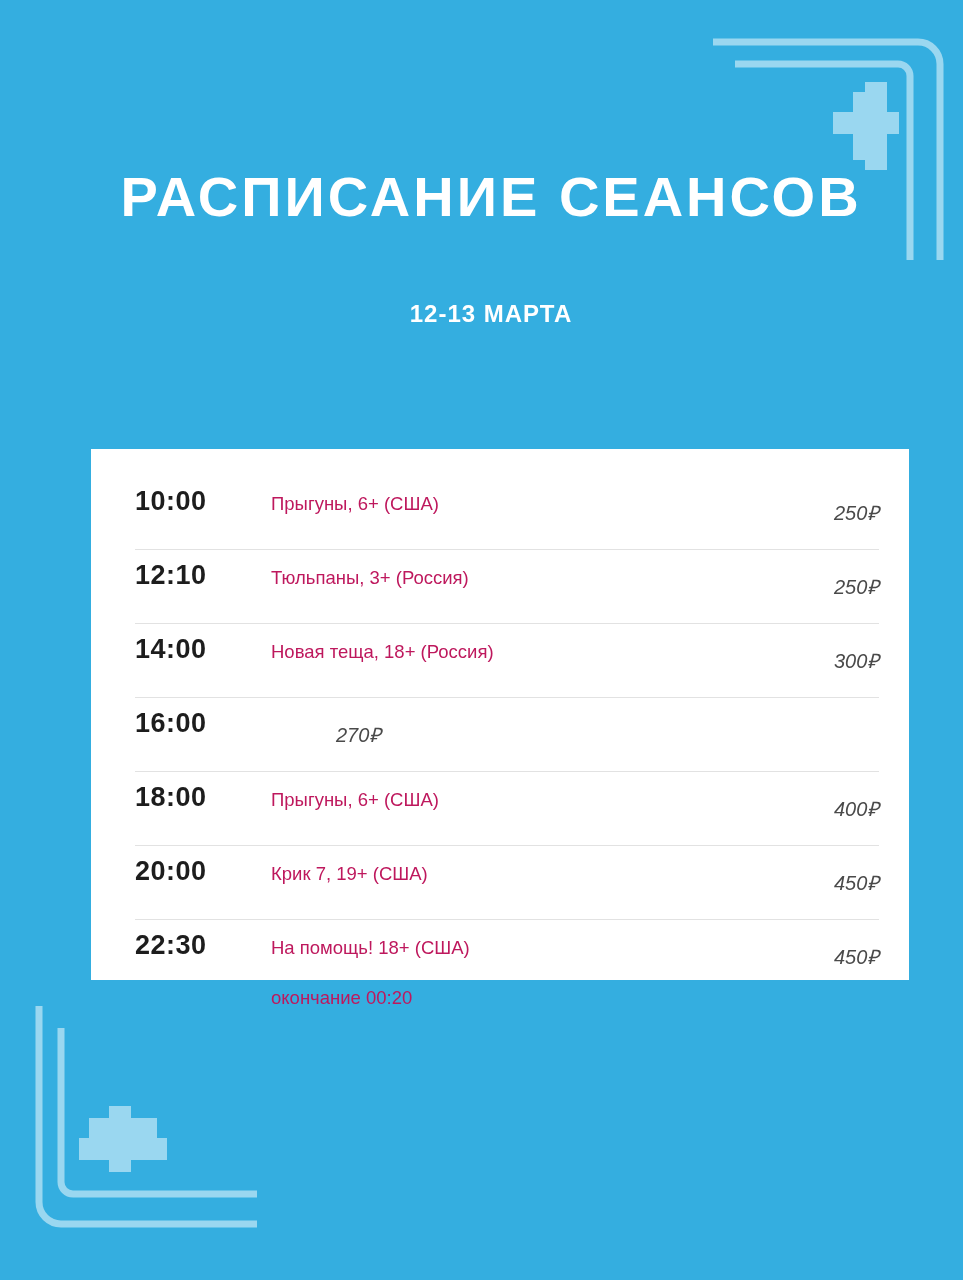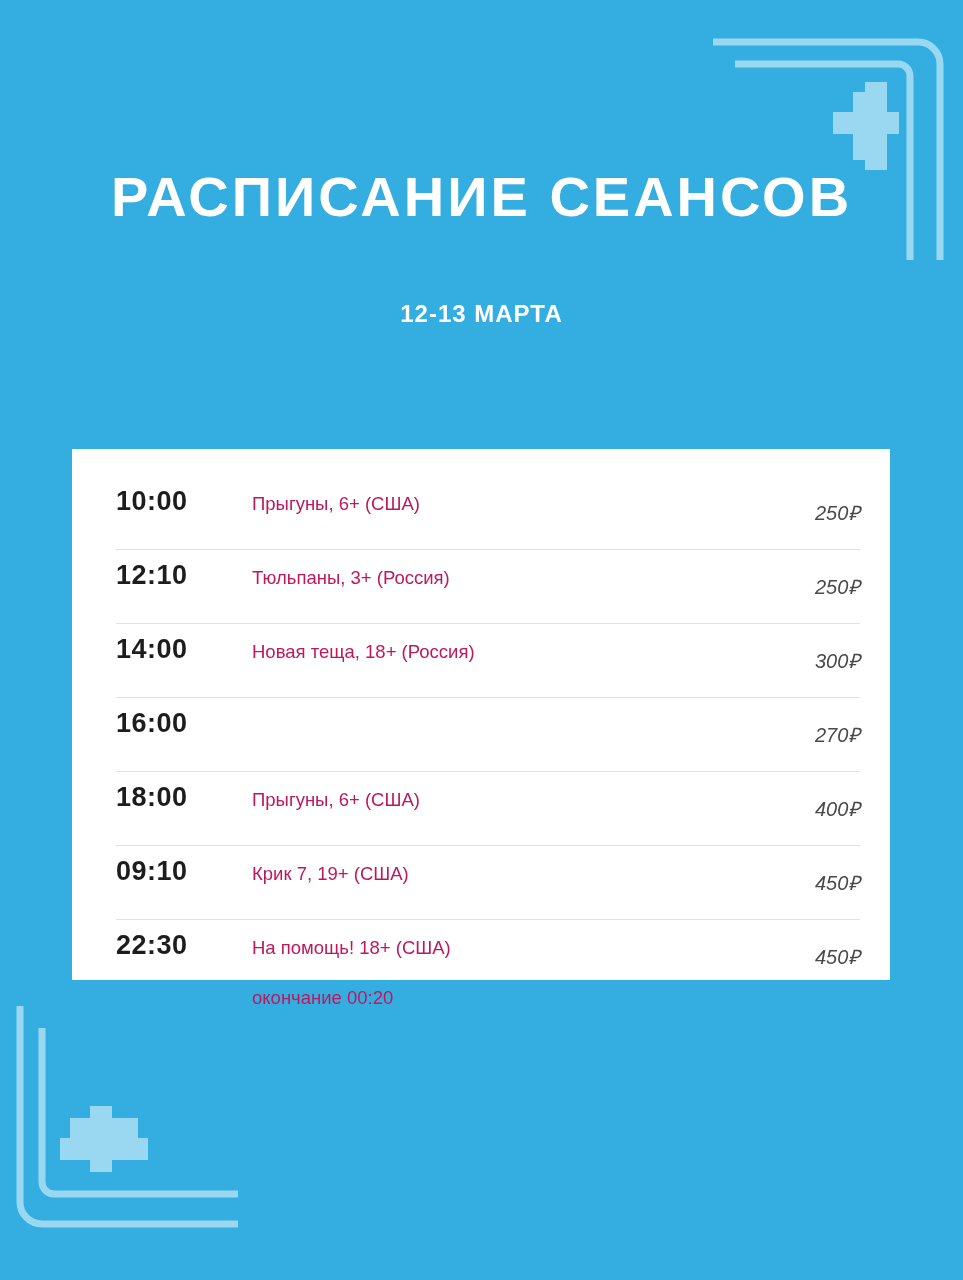--- a/index.html
+++ b/index.html
@@ -12,20 +12,21 @@
     background: #34aee0;
     font-family: "Liberation Sans", sans-serif;
     overflow: hidden;
     position: relative;
   }
 
   .poster {
     position: absolute;
     inset: 0;
     background: #34aee0;
+    margin-left: 19px;
   }
 
   
   .ornament {
     position: absolute;
     pointer-events: none;
   }
   .ornament-top {
     top: 30px;
     right: 10px;
@@ -72,21 +73,20 @@
     box-sizing: border-box;
     padding: 26px 30px 20px 30px;
   }
 
   .row {
     display: flex;
     align-items: flex-start;
     position: relative;
     min-height: 64px;
     padding-top: 10px;
-    justify-content: space-between;
   }
   .row + .row::before {
     content: "";
     position: absolute;
     left: 14px;
     right: 0;
     top: 0;
     height: 1px;
     background: #e2e2e2;
   }
@@ -195,21 +195,21 @@
 
     <div class="row">
       <div class="time">18:00</div>
       <div class="film">
         <span>Прыгуны, 6+ (США)</span>
       </div>
       <div class="price">400₽</div>
     </div>
 
     <div class="row">
-      <div class="time">09:10</div>
+      <div class="time">20:00</div>
       <div class="film">
         <span>Крик 7, 19+ (США)</span>
       </div>
       <div class="price">450₽</div>
     </div>
 
     <div class="row">
       <div class="time">22:30</div>
       <div class="film">
         <span>На помощь! 18+ (США)</span>

